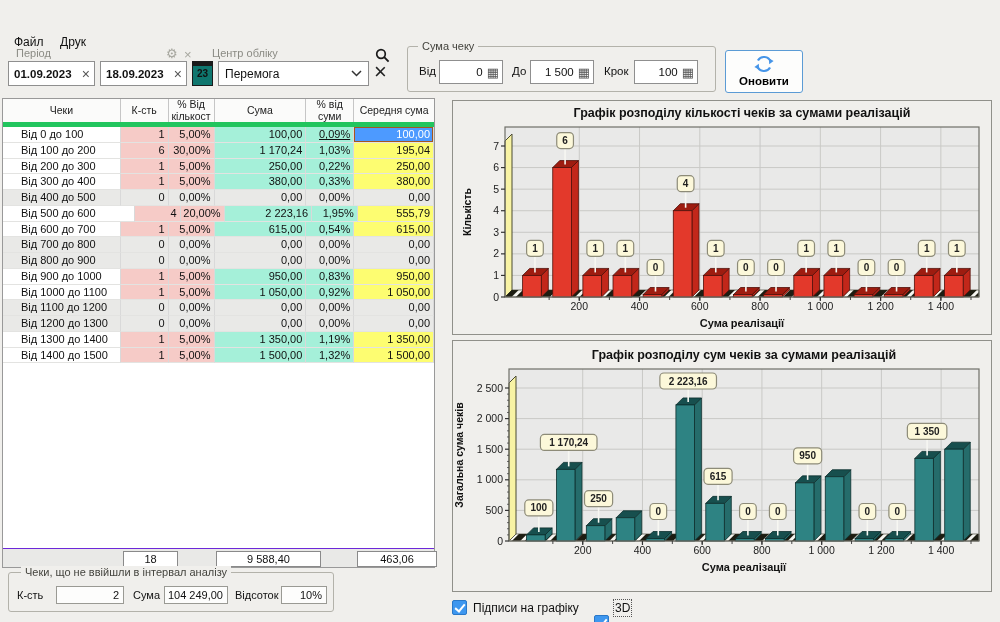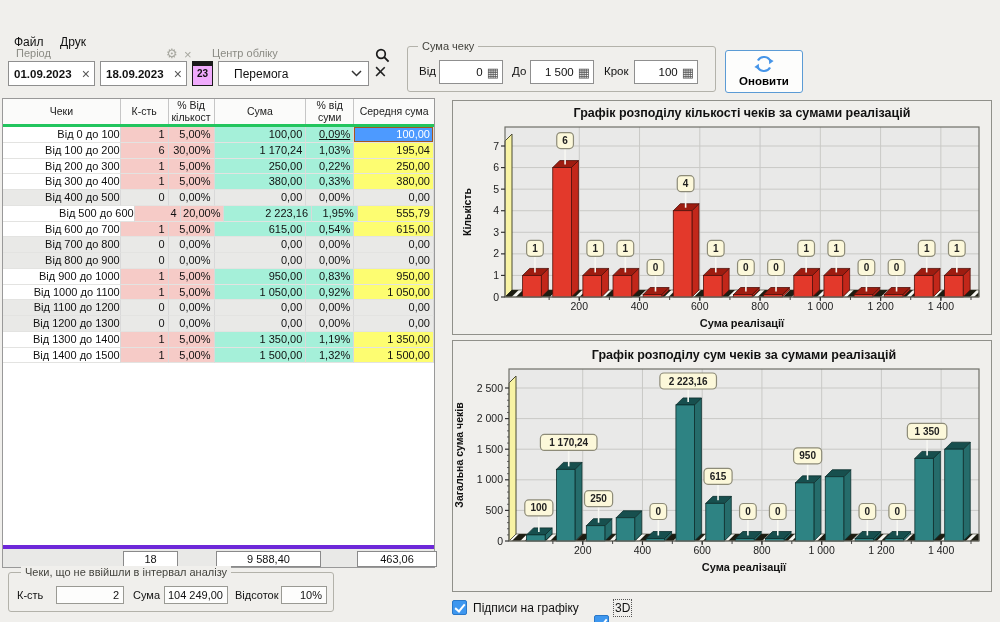--- a/index.html
+++ b/index.html
@@ -26,49 +26,49 @@
   .menu-item{top:3px;font-size:12px;color:#111;padding:2px 4px;}
   
   .flabel{font-size:11px;color:#8b8b84;}
   .field{background:#fff;border:1px solid #8f8f8f;box-sizing:border-box;display:flex;align-items:center;font-size:11.5px;}
   .dateval{font-weight:bold;padding-left:5px;flex:1;}
   .x-ic{color:#555;font-size:14px;line-height:10px;}
   .x-ic::after{content:"×";}
   .gear-gray{font-size:13px;color:#a7a79f;}
   .x-gray{font-size:13px;color:#a7a79f;}
   .x-gray::after{content:"×";}
-  .calbtn{width:21px;height:25px;background:#f0abfc;border:1.5px solid #1a1a1a;box-sizing:border-box;text-align:center;}
+  .calbtn{width:21px;height:25px;background:#0f766e;border:1.5px solid #1a1a1a;box-sizing:border-box;text-align:center;}
   .calbtn .bar{height:4px;background:#1a1a1a;}
   .calbtn .num{font-size:10px;font-weight:bold;line-height:15px;color:#111;}
-  .ddtext{padding-left:15px;font-size:12px;flex:1;}
+  .ddtext{padding-left:6px;font-size:12px;flex:1;}
   .bigx{font-size:22px;font-weight:300;color:#222;line-height:18px;}
   .bigx::after{content:"×";}
   .group{border:1px solid #b3b2aa;border-radius:3px;box-sizing:border-box;}
   .group-legend{position:absolute;top:-7px;background:#f0efec;padding:0 4px;font-size:11px;color:#44443e;white-space:nowrap;}
   .numfield{background:#fff;border:1px solid #8f8f8f;box-sizing:border-box;display:flex;align-items:center;}
   .numval{flex:1;text-align:right;font-size:11.5px;padding-right:4px;}
   .calc-ic{font-size:13px;color:#555;padding-right:3px;line-height:13px;}
   .calc-ic::after{content:"▦";}
   .inlabel{font-size:11.5px;color:#111;}
   .refreshbtn{background:#fdfdfc;border:1px solid #5b9bd5;border-radius:3px;box-sizing:border-box;text-align:center;cursor:default;}
   .refreshbtn .cap{font-size:11.5px;font-weight:bold;color:#000;}
   
   .tbl{left:2px;top:98px;width:433px;height:470px;border:1px solid #999;background:#fff;box-sizing:border-box;}
-  .thead{display:flex;height:28px;background:#fbfbfa;border-bottom:3px solid #22c55e;box-sizing:border-box;}
+  .thead{display:flex;height:28px;background:#fbfbfa;border-bottom:5px solid #22c55e;box-sizing:border-box;}
   .th{display:flex;align-items:center;justify-content:center;text-align:center;font-size:10.5px;line-height:1.1;
       color:#222;border-right:1px solid #c6c6c6;box-sizing:border-box;}
   .th:last-child{border-right:none;}
   .trow{display:flex;height:15.75px;}
   .td{font-size:11px;line-height:15.5px;border-right:1px solid #d9d9d9;border-bottom:1px solid #e3e3e1;
       box-sizing:border-box;white-space:nowrap;overflow:hidden;}
-  .td.txt{padding-left:12px;text-align:right;}
+  .td.txt{padding-left:18px;}
   .td.num{text-align:right;padding-right:3px;}
   .c-pink{background:#f6cbc7;} .c-teal{background:#a5f0d9;} .c-yellow{background:#fdfd71;} .c-gray{background:#e9e9e7;}
   .c-sel{background:#4d9aff !important;color:#fff;box-shadow:inset 0 0 0 1px #a4571f;}
-  .totals{position:absolute;left:0;right:0;bottom:0;height:18px;background:#e9e9e7;border-top:4px solid #6d28d9;}
+  .totals{position:absolute;left:0;right:0;bottom:0;height:18px;background:#e9e9e7;border-top:1px solid #6d28d9;}
   .totbox{position:absolute;top:2px;height:14px;background:#fff;border:1px solid #8a8a8a;font-size:11px;
           line-height:14px;text-align:center;}
   
   .exlabel{font-size:11px;color:#111;}
   .exbox{background:#fdfdfc;border:1px solid #9a9a94;box-sizing:border-box;font-size:11px;text-align:right;padding-right:4px;}
   
   .chart-panel{background:#f0efec;border:1px solid #90908a;box-sizing:border-box;}
   svg{display:block;font-family:"Liberation Sans",sans-serif;}
   
   .cb{width:15px;height:15px;background:#3e97ef;border:1px solid #2a78c8;border-radius:2px;position:relative;box-sizing:border-box;}

